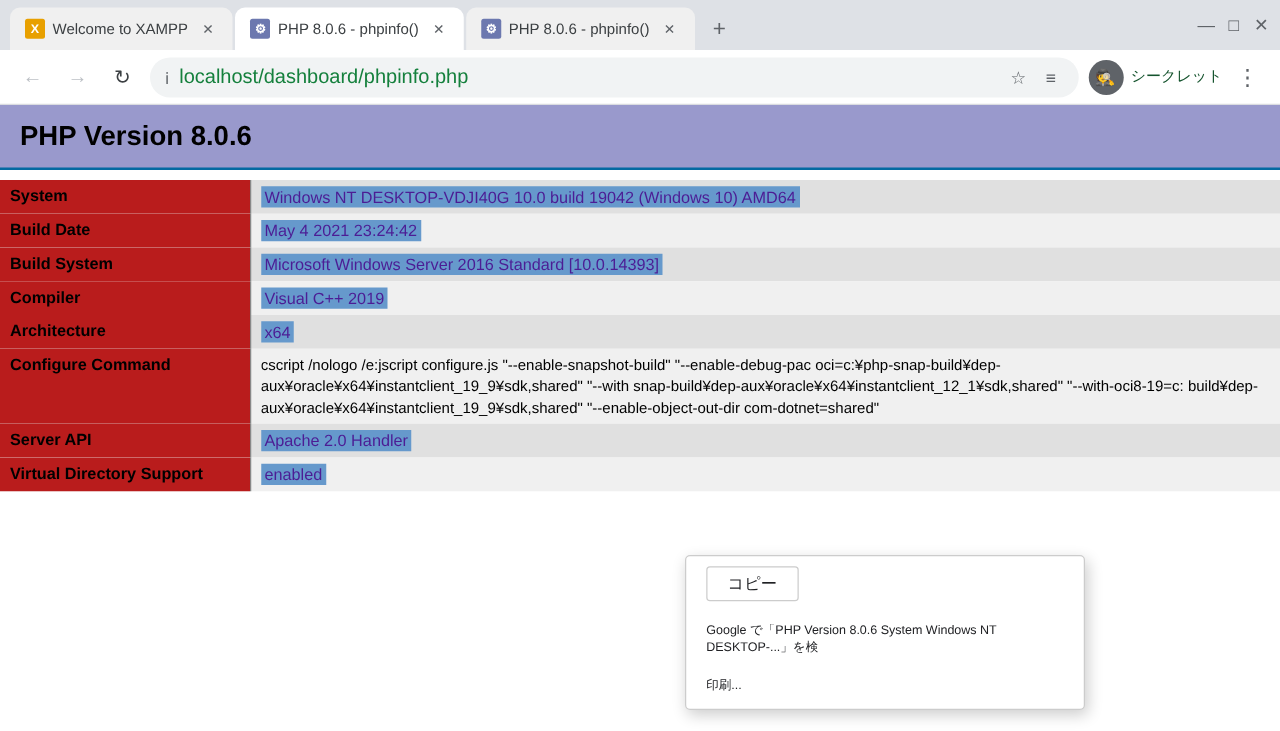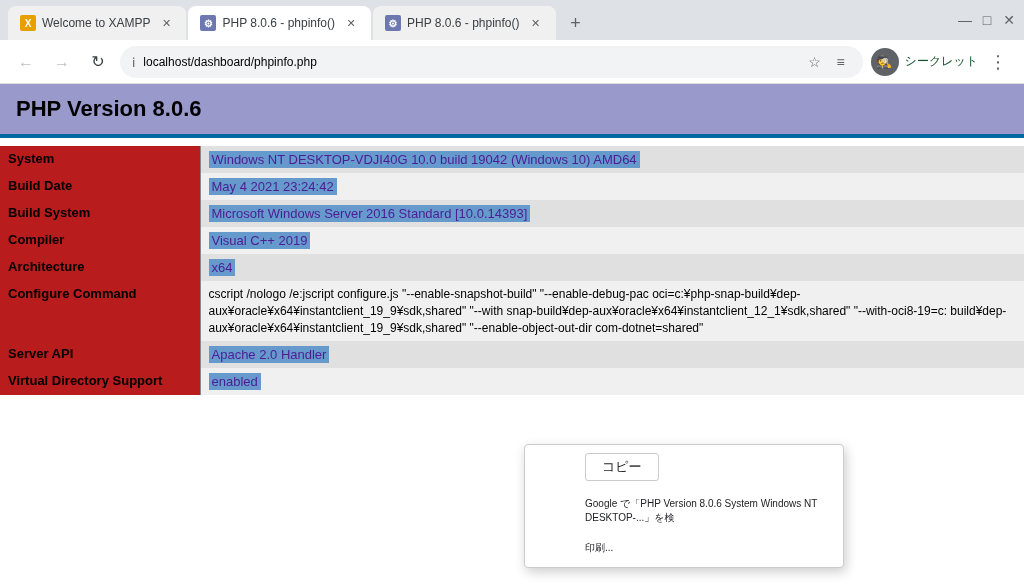--- a/index.html
+++ b/index.html
@@ -18,33 +18,33 @@
     .tab-close { margin-left: 8px; width: 16px; height: 16px; border-radius: 50%; display: flex; align-items: center; justify-content: center; cursor: pointer; font-size: 11px; color: #5f6368; flex-shrink: 0; }
     .new-tab-btn { width: 28px; height: 28px; display: flex; align-items: center; justify-content: center; border-radius: 50%; cursor: pointer; color: #5f6368; font-size: 18px; margin-left: 4px; }
     .window-controls { margin-left: auto; display: flex; gap: 8px; align-items: center; padding-bottom: 6px; }
     .win-btn { width: 14px; height: 14px; display: flex; align-items: center; justify-content: center; color: #5f6368; font-size: 14px; cursor: pointer; }
 
     
     .address-bar { background: #fff; display: flex; align-items: center; padding: 0 12px; height: 44px; border-bottom: 1px solid #dadce0; gap: 8px; }
     .nav-btn { width: 28px; height: 28px; border-radius: 50%; display: flex; align-items: center; justify-content: center; cursor: pointer; color: #3c4043; font-size: 16px; }
     .nav-btn.disabled { color: #bdc1c6; cursor: default; }
     .url-bar { flex: 1; height: 32px; background: #f1f3f4; border-radius: 16px; display: flex; align-items: center; padding: 0 12px; gap: 8px; }
-    .url-text { font-size: 12px; color: #000000; }
+    .url-text { font-size: 16px; color: #15803d; }
     .url-icons { margin-left: auto; display: flex; gap: 6px; align-items: center; }
     .url-icon { width: 20px; height: 20px; display: flex; align-items: center; justify-content: center; color: #5f6368; font-size: 14px; cursor: pointer; }
     .toolbar-right { display: flex; align-items: center; gap: 6px; }
     .incognito-badge { background: #5f6368; color: white; border-radius: 50%; width: 28px; height: 28px; display: flex; align-items: center; justify-content: center; font-size: 13px; }
     .incognito-label { font-size: 12px; color: #14532d; }
     .menu-btn { width: 28px; height: 28px; display: flex; align-items: center; justify-content: center; cursor: pointer; color: #5f6368; font-size: 18px; }
 
     
     .page-content { background: #fff; height: calc(585px - 84px); overflow: hidden; position: relative; }
 
     
-    .php-header { background: #9999cc; padding: 12px 16px; border-bottom: 4px solid #0369a1; }
+    .php-header { background: #9999cc; padding: 12px 16px; border-bottom: 2px solid #0369a1; }
     .php-title { color: #000; font-size: 22px; font-weight: bold; }
 
     
     .info-section { margin: 8px 0; }
     .info-table { width: 100%; border-collapse: collapse; }
     .info-table tr:nth-child(odd) { background: #e0e0e0; }
     .info-table tr:nth-child(even) { background: #f0f0f0; }
     .info-table td { padding: 5px 8px; border: none; vertical-align: top; }
     .info-table td:first-child { width: 200px; font-weight: bold; color: #000; background: #b91c1c; border-right: 1px solid #888; }
     .info-table td:last-child { color: #000; }
@@ -153,21 +153,21 @@
           <td><span class="value-highlight">Apache 2.0 Handler</span></td>
         </tr>
         <tr>
           <td>Virtual Directory Support</td>
           <td><span class="value-highlight">enabled</span></td>
         </tr>
       </tbody>
     </table>
   </div>
 
-  <div class="context-menu" style="left: 524px; top: 360px; padding-left: 44px;">
+  <div class="context-menu" style="left: 548px; top: 360px;">
     <div class="copy-button-container">
       <span class="copy-button">コピー</span>
     </div>
     <div class="context-menu-item">
       <span>Google で「PHP Version 8.0.6 System Windows NT DESKTOP-...」を検</span>
     </div>
     <div class="context-menu-item">
       <span>印刷...</span>
     </div>
   </div>

